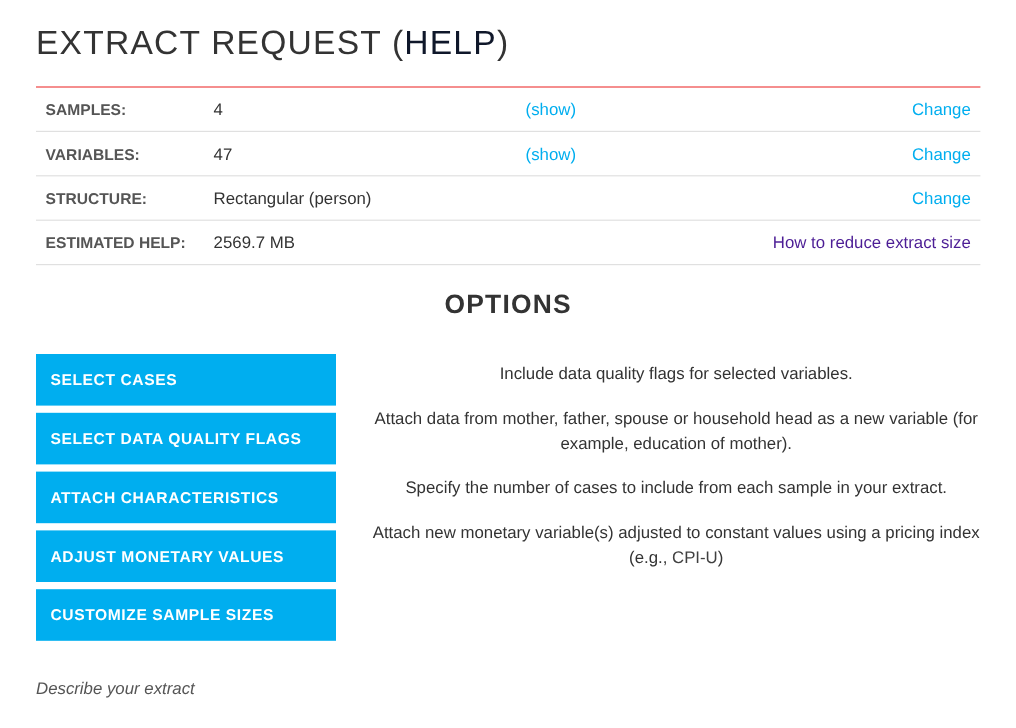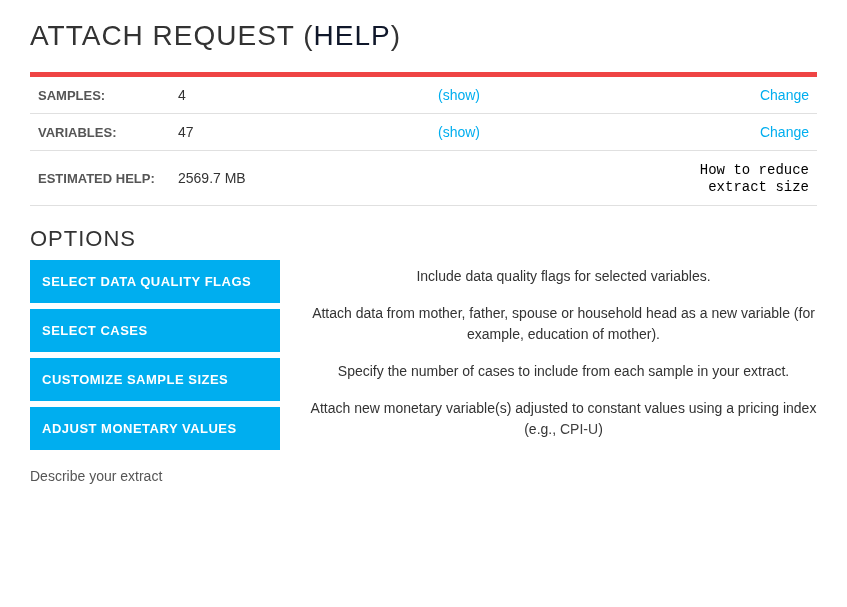--- a/index.html
+++ b/index.html
@@ -26,21 +26,21 @@
 
     .info-table {
       width: 100%;
       border-collapse: collapse;
       margin-bottom: 20px;
     }
     .info-table tr {
       border-bottom: 1px solid #e0e0e0;
     }
     .info-table tr:first-child {
-      border-top: 5px solid #ef4444;
+      border-top: 1px solid #ef4444;
     }
     .info-table td {
       padding: 10px 8px;
       vertical-align: middle;
     }
     .info-table .label-cell {
       font-weight: bold;
       color: #555;
       width: 140px;
       font-size: 13px;
@@ -54,36 +54,36 @@
       text-decoration: none;
       cursor: pointer;
     }
     .info-table .change-link {
       color: #00aeef;
       text-decoration: none;
       cursor: pointer;
       text-align: left;
     }
     .info-table .reduce-link {
-      color: #000000;
+      color: #4c1d95;
       text-decoration: none;
       cursor: pointer;
-      font-family: Liberation Mono, monospace;
     }
     .info-table .action-cell {
       text-align: right;
       color: #00aeef;
     }
 
     .options-title {
       font-size: 22px;
-      font-weight: normal;
+      font-weight: bold;
       color: #333;
-      margin-bottom: 8px;
+      margin-bottom: 28px;
       letter-spacing: 1px;
+      text-align: center;
     }
 
     .options-grid {
       display: flex;
       gap: 0;
     }
     .options-buttons {
       display: flex;
       flex-direction: column;
       gap: 6px;
@@ -116,64 +116,72 @@
       color: #333;
       line-height: 1.5;
       padding: 6px 0;
     }
     .option-desc a {
       color: #404040;
       text-decoration: none;
     }
 
     .describe-text {
-      margin-top: 18px;
+      margin-top: 31px;
       font-size: 14px;
       color: #555;
+      font-style: italic;
     }
   </style>
 </head>
 <body>
 
 <h1 class="page-title">
-  <span>ATTACH REQUEST</span>
+  <span>EXTRACT REQUEST</span>
   <span> (</span><a class="help-link" href="#">HELP</a><span>)</span>
 </h1>
 
 <table class="info-table">
   <tbody id="info-tbody">
   <tr>
         <td class="label-cell">SAMPLES:</td>
         <td class="value-cell">4</td>
         <td style="width: 200px;"><a class="show-link" href="#">(show)</a></td>
         <td class="action-cell"><a href="#" class="change-link">Change</a></td>
       </tr>
       <tr>
         <td class="label-cell">VARIABLES:</td>
         <td class="value-cell">47</td>
         <td style="width: 200px;"><a class="show-link" href="#">(show)</a></td>
         <td class="action-cell"><a href="#" class="change-link">Change</a></td>
       </tr>
       <tr>
+        <td class="label-cell">STRUCTURE:</td>
+        <td class="value-cell">Rectangular (person)</td>
+        <td style="width: 200px;"></td>
+        <td class="action-cell"><a href="#" class="change-link">Change</a></td>
+      </tr>
+      <tr>
         <td class="label-cell">ESTIMATED HELP:</td>
         <td class="value-cell">2569.7 MB</td>
         <td style="width: 200px;"></td>
         <td class="action-cell"><a href="#" class="reduce-link">How to reduce extract size</a></td>
       </tr>
     </tbody>
 </table>
 
 <div class="options-title">OPTIONS</div>
 
 <div class="options-grid">
   <div class="options-buttons" id="options-buttons">
+      <button class="option-btn">SELECT CASES</button>
       <button class="option-btn">SELECT DATA QUALITY FLAGS</button>
-      <button class="option-btn">SELECT CASES</button>
+      <button class="option-btn">ATTACH CHARACTERISTICS</button>
+      <button class="option-btn">ADJUST MONETARY VALUES</button>
       <button class="option-btn">CUSTOMIZE SAMPLE SIZES</button>
-      <button class="option-btn">ADJUST MONETARY VALUES</button>
     </div>
   <div class="options-descriptions" id="options-descriptions">
       <div class="option-desc">Include data quality flags for selected variables.</div>
       <div class="option-desc">Attach data from mother, father, spouse or household head as a new variable (for example, education of mother).</div>
       <div class="option-desc">Specify the number of cases to include from each sample in your extract.</div>
       <div class="option-desc">Attach new monetary variable(s) adjusted to constant values using a pricing index (e.g., <a href="#">CPI-U</a>)</div>
     </div>
 </div>
 
 <div class="describe-text">Describe your extract</div>

